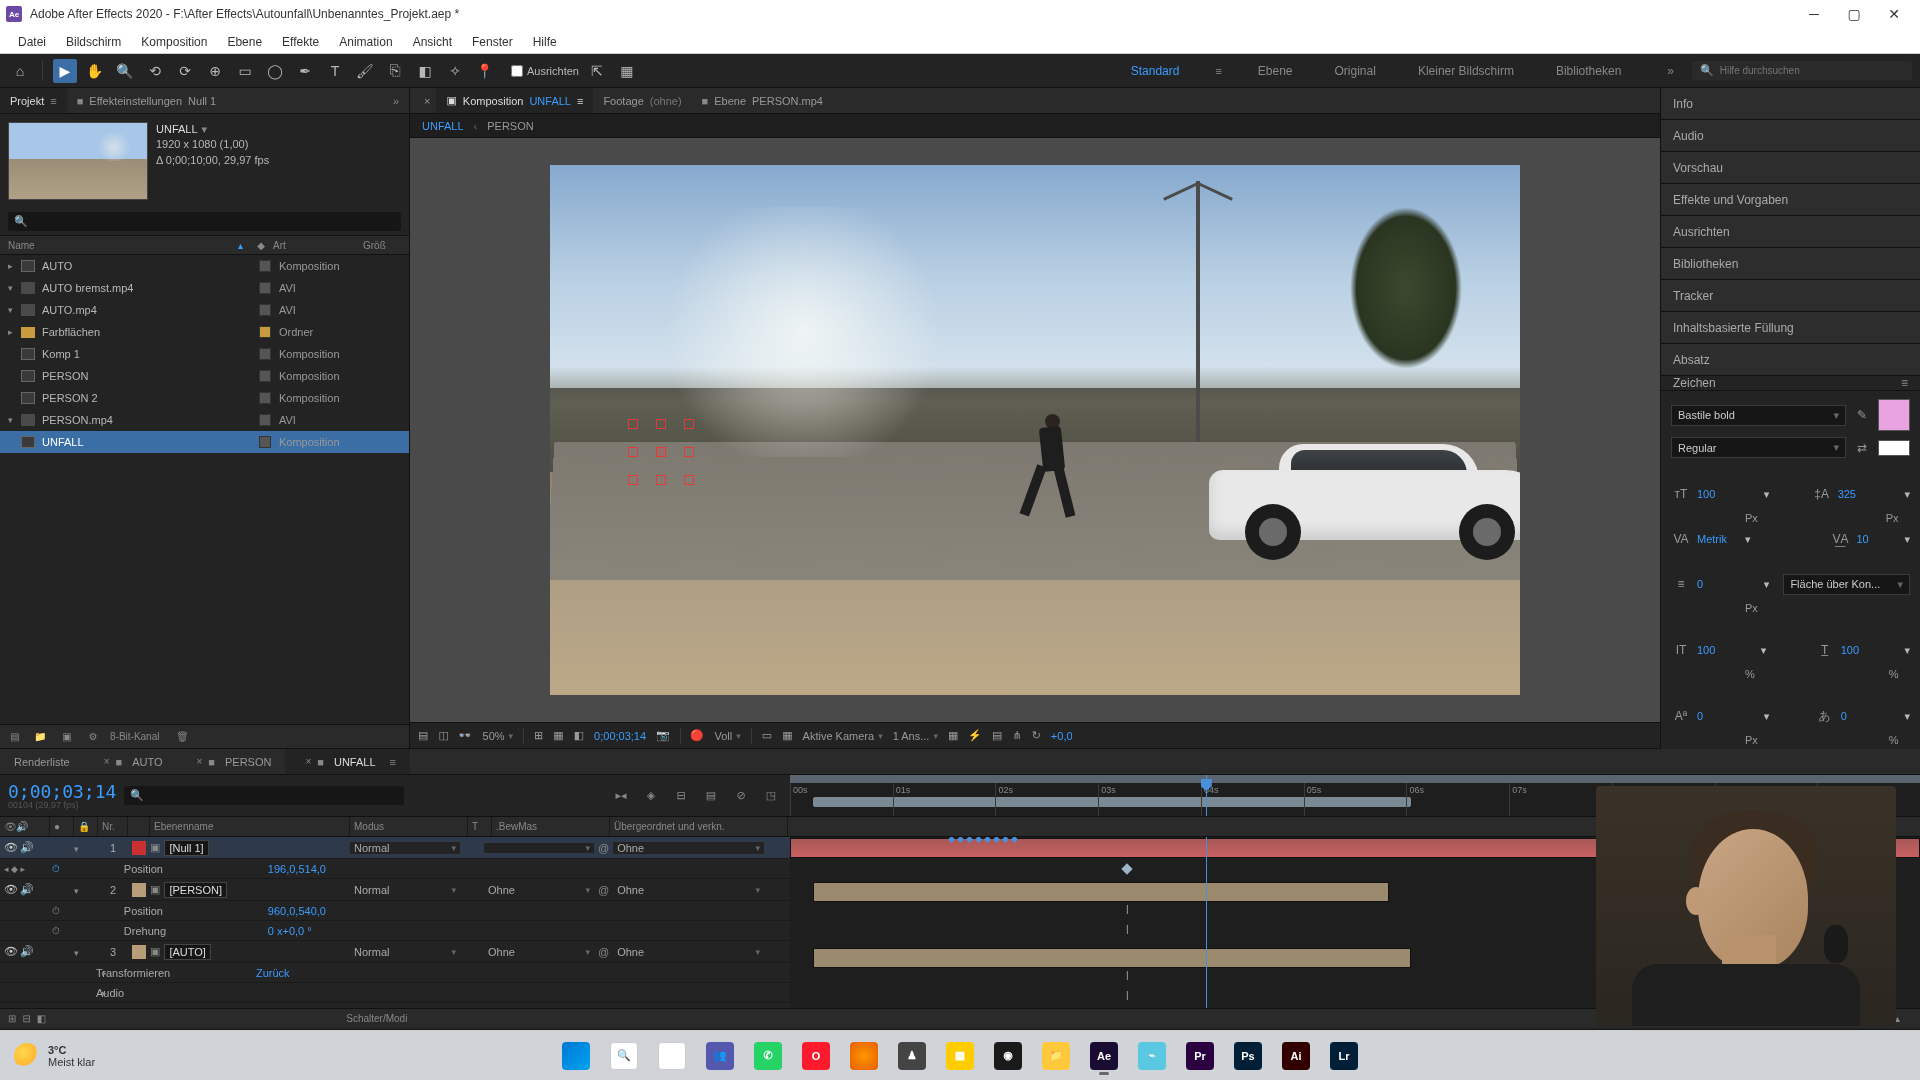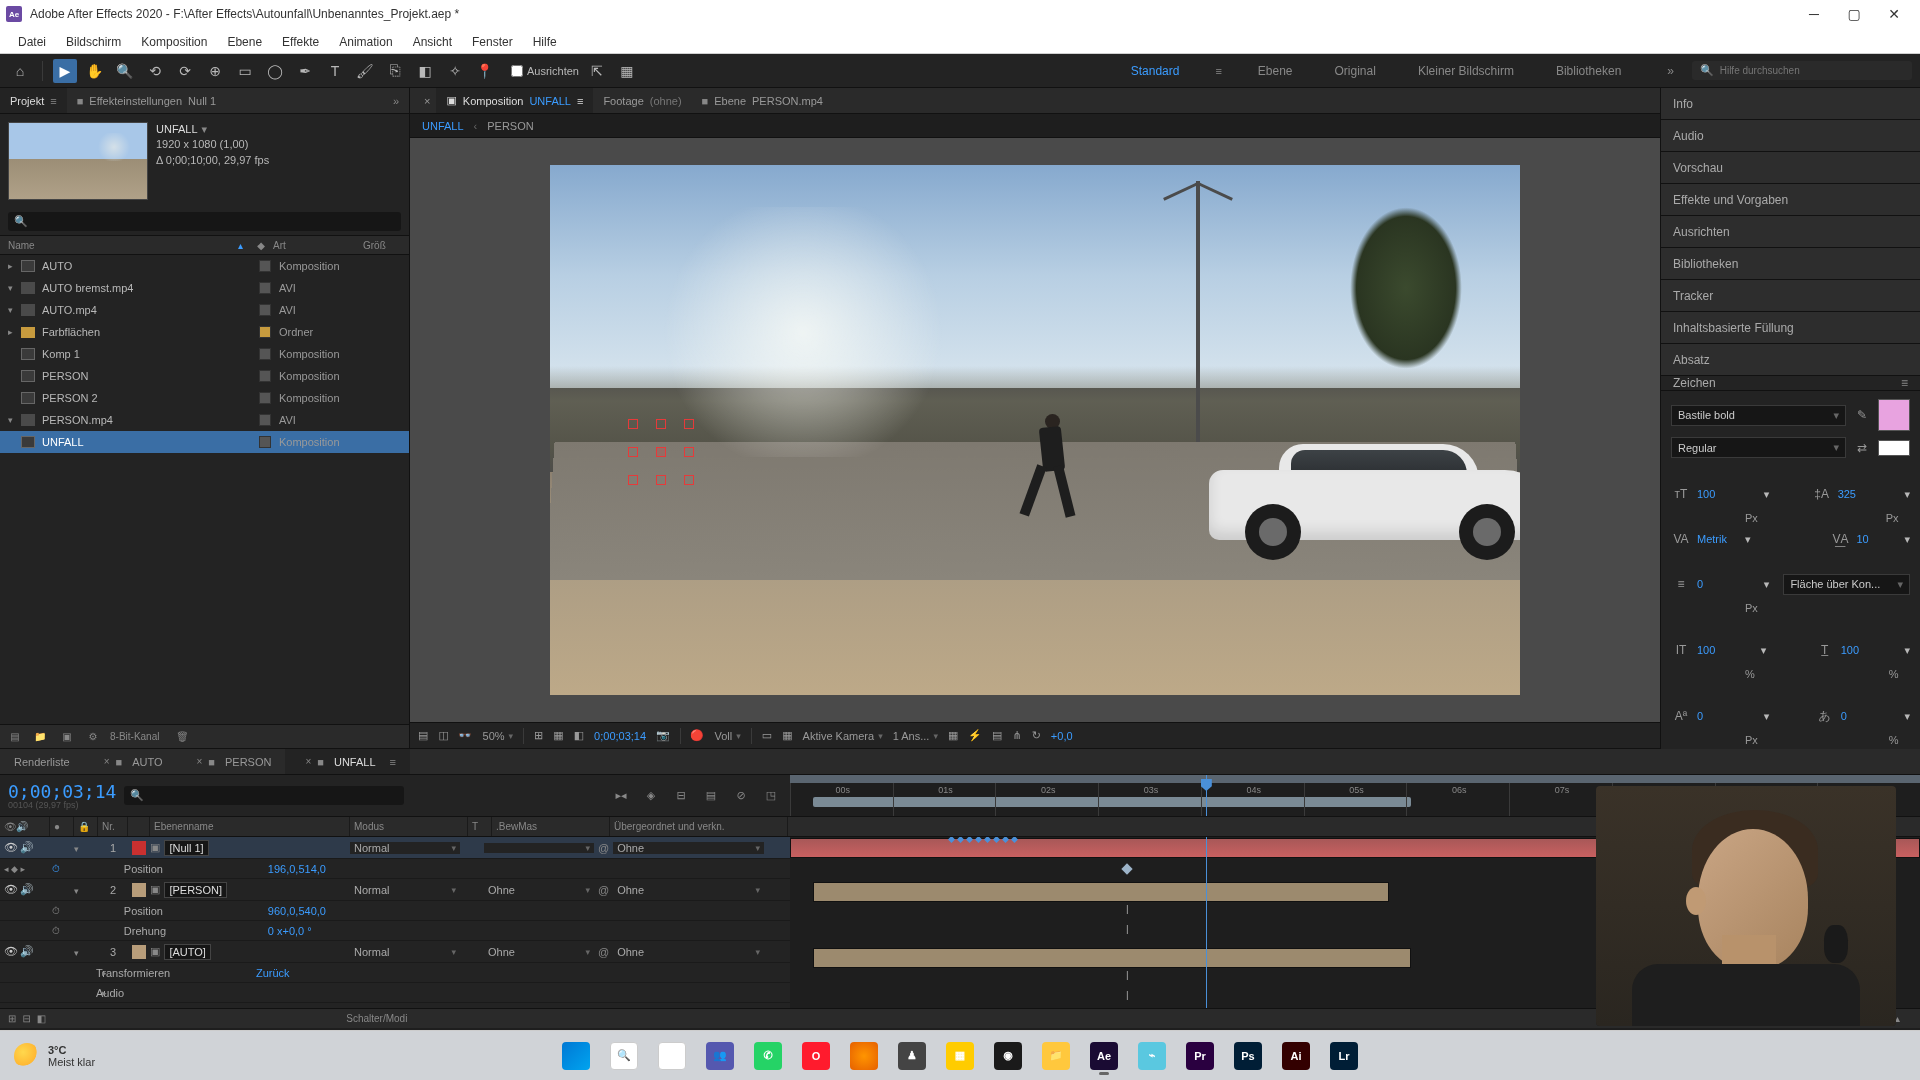--- a/index.html
+++ b/index.html
@@ -141,21 +141,21 @@
 .tl-tab .x { color:#888; margin-left:6px; font-size:10px; }
 .tl-header { height: 42px; display: flex; border-bottom: 1px solid #111; }
 .tl-left-head { width: 790px; display: flex; align-items: center; padding: 0 8px; gap: 8px; }
 .tl-timecode { color: #3b9cff; font-size: 18px; font-family: 'Consolas', monospace; }
 .tl-fps { color: #555; font-size: 9px; margin-top:-2px; }
 .tl-search { background: #161616; border-radius: 3px; padding: 3px 6px; width:280px; display:flex; align-items:center; }
 .tl-search .mag { color:#888; margin-right:4px; font-size:11px; }
 .tl-search input { background: transparent; border: none; outline: none; color:#aaa; width:100%; font-size:11px; }
 .tl-head-icons { margin-left:auto; display:flex; gap:8px; }
 .tl-head-icons .hi { width:22px; height:22px; display:flex; align-items:center; justify-content:center; color:#888; }
-.tl-ruler { flex: 1; position: relative; background: #1e1e1e; text-align: center; }
+.tl-ruler { flex: 1; position: relative; background: #1e1e1e; }
 .tl-ruler-bar { position:absolute; left:0; right:0; top:0; height:8px; background: linear-gradient(90deg, #5a6570 0%, #5a6570 100%); }
 .tl-ruler-ticks { position:absolute; left:0; right:0; top:8px; bottom:0; display:flex; }
 .tl-tick { flex:1; border-left:1px solid #3a3a3a; font-size:9px; color:#888; padding-left:2px; padding-top:2px; position:relative; }
 .tl-playhead { position:absolute; top:0; bottom:0; width:1px; background:#4a90d9; left: 36.8%; z-index:5; }
 .tl-playhead::before { content:''; position:absolute; top:4px; left:-5px; width:11px; height:12px; background:#4a90d9; clip-path: polygon(0 0, 100% 0, 100% 60%, 50% 100%, 0 60%); }
 .tl-workarea { position:absolute; left:2%; width:53%; top:22px; height:10px; background:#7a8a95; border-radius:2px; }
 
 .tl-cols-head { height: 20px; display:flex; background:#2a2a2a; border-bottom:1px solid #111; font-size:10px; color:#888; }
 .tl-cols-head > div { display:flex; align-items:center; padding:0 4px; border-right:1px solid #1a1a1a; }
 .c-eye { width:50px; } .c-lock { width:24px; } .c-shy { width:24px; }

